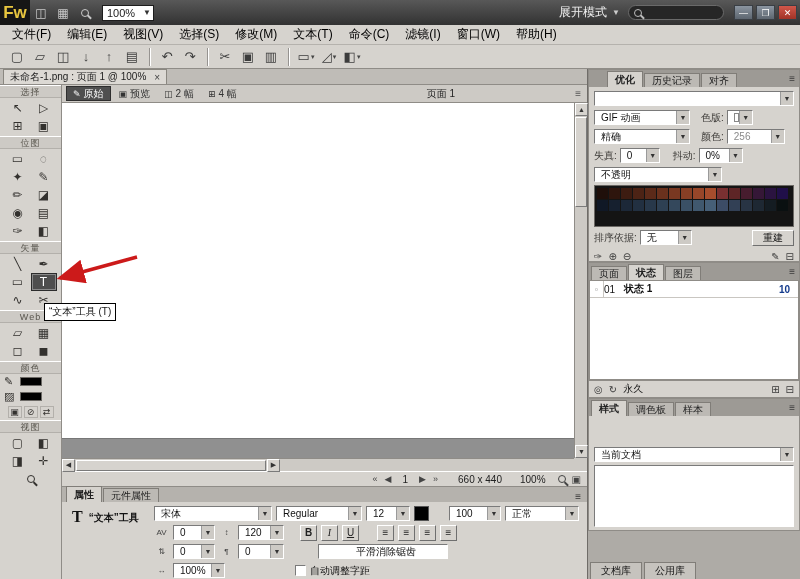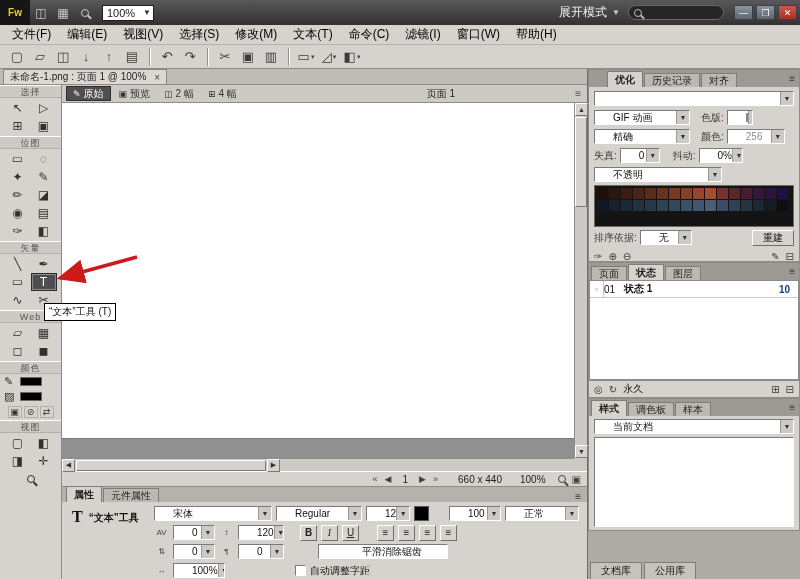--- a/index.html
+++ b/index.html
@@ -2,21 +2,21 @@
 <html><head>
 <meta charset="utf-8">
 <style>
   *{margin:0;padding:0;box-sizing:border-box;font-family:"Liberation Sans","DejaVu Sans",sans-serif;}
   html,body{width:800px;height:579px;overflow:hidden;}
   body{background:#d6d3ce;font-size:12px;color:#111;}
   .app{position:relative;width:800px;height:579px;display:flex;flex-direction:column;}
 
   
   .titlebar{height:25px;background:linear-gradient(#585858,#323232);display:flex;align-items:center;color:#ddd;flex:0 0 25px;}
-  .fw-logo{width:30px;height:25px;background:#161616;color:#e8c63f;font-weight:bold;font-size:10px;display:flex;align-items:center;justify-content:center;}
+  .fw-logo{width:30px;height:25px;background:#161616;color:#e8c63f;font-weight:bold;font-size:17px;display:flex;align-items:center;justify-content:center;}
   .tbar-icon{width:22px;text-align:center;color:#c8c8c8;font-size:12px;cursor:default;}
   .zoom-select{background:#fff;color:#222;border:1px solid #1d1d1d;height:16px;font-size:11px;display:flex;align-items:center;padding:0 2px 0 4px;margin-left:6px;min-width:52px;}
   .zoom-select .dd{margin-left:auto;font-size:8px;color:#333;padding-left:4px;}
   .tb-right{margin-left:auto;display:flex;align-items:center;}
   .expand-mode{font-size:12px;color:#eee;display:flex;align-items:center;padding:0 8px;}
   .expand-mode .dd{font-size:8px;margin-left:5px;color:#ccc;}
   .search-pill{width:96px;height:15px;background:#262626;border:1px solid #6a6a6a;border-radius:8px;display:flex;align-items:center;padding:0 5px;margin-right:10px;}
   .search-pill input{background:transparent;border:none;outline:none;color:#ddd;font-size:10px;width:70px;margin-left:4px;}
   .winbtn{width:19px;height:15px;margin-right:3px;display:flex;align-items:center;justify-content:center;font-size:9px;color:#fff;background:linear-gradient(#8b95a0,#5d6670);border:1px solid #3a3f45;}
   .winbtn.close{background:linear-gradient(#d0574a,#a23327);}
@@ -81,40 +81,40 @@
   
   .props{height:93px;border-top:1px solid #8f8c87;background:#d6d3ce;display:flex;flex-direction:column;flex:0 0 93px;}
   .props-tabrow{height:15px;background:#b5b2ad;display:flex;align-items:flex-end;padding-left:4px;}
   .props-content{flex:1;display:flex;padding:2px 4px 0 6px;}
   .props-left{width:86px;display:flex;align-items:flex-start;padding-top:4px;}
   .props-T{font-size:16px;font-weight:bold;font-family:"Liberation Serif",serif;margin:0 6px 0 4px;}
   .props-toollabel{font-size:10px;font-weight:bold;margin-top:3px;}
   .props-rows{flex:1;display:flex;flex-direction:column;}
   .prow{height:19px;display:flex;align-items:center;gap:4px;}
   .picon{font-size:8px;color:#444;width:15px;text-align:center;}
-  .combo{display:flex;align-items:center;height:15px;background:#fff;border:1px solid;border-color:#7a7a7a #fff #fff #7a7a7a;font-size:10px;padding-left:18px;position:relative;overflow:hidden;white-space:nowrap;}
+  .combo{display:flex;align-items:center;height:15px;background:#fff;border:1px solid;border-color:#7a7a7a #fff #fff #7a7a7a;font-size:10px;padding-left:6px;position:relative;overflow:hidden;white-space:nowrap;}
   .combo .arr{margin-left:auto;width:13px;height:100%;background:#cdcac5;border-left:1px solid #9a9a9a;display:flex;align-items:center;justify-content:center;font-size:7px;color:#333;flex:0 0 13px;}
   .combo.gray{color:#8a8a8a;}
   .swatch-box{width:15px;height:15px;border:1px solid #555;}
   .sbtn{width:17px;height:16px;display:flex;align-items:center;justify-content:center;font-size:10px;background:#d6d3ce;border:1px solid;border-color:#fff #6f6f6f #6f6f6f #fff;color:#222;}
   .sbtn.i{font-style:italic;font-family:"Liberation Serif",serif;}
   .sbtn.u{text-decoration:underline;}
   .checkbox{width:11px;height:11px;background:#fff;border:1px solid;border-color:#7a7a7a #fff #fff #7a7a7a;}
   .chk-label{font-size:10px;}
 
   
   .right-col{width:213px;background:#aeaba6;border-left:1px solid #6f6c68;display:flex;flex-direction:column;flex:0 0 213px;}
   .pgroup{background:#d6d3ce;border:1px solid #8f8c87;display:flex;flex-direction:column;overflow:hidden;}
   .ptabs{height:17px;background:#9d9a95;display:flex;align-items:flex-end;padding-left:2px;flex:0 0 17px;}
   .ptab{height:14px;background:#bcb9b4;border:1px solid #807d78;border-bottom:none;font-size:10px;padding:0 7px;display:flex;align-items:center;margin-right:1px;color:#222;}
   .ptab.active{background:#d6d3ce;height:16px;font-weight:bold;}
   .ptabs .pmenu{margin-left:auto;margin-right:4px;font-size:10px;color:#3a3a3a;align-self:center;}
   .pg-optimize{height:193px;flex:0 0 193px;}
   .pg-states{height:136px;flex:0 0 136px;}
-  .pg-styles{flex:1;}
+  .pg-styles{flex:1;gap:28px;}
   .opt-body{flex:1;padding:3px 5px;display:flex;flex-direction:column;gap:2px;}
   .orow{display:flex;align-items:center;gap:3px;height:17px;}
   .olabel{font-size:10px;color:#3d3b38;}
   .color-table{background:#141414;border:1px solid #6b6864;height:42px;display:flex;flex-wrap:wrap;align-content:flex-start;gap:1px;padding:2px;}
   .swatch{width:11px;height:11px;}
   .rebuild-btn{height:16px;padding:0 10px;font-size:10px;background:#d6d3ce;border:1px solid;border-color:#fff #6f6f6f #6f6f6f #fff;display:flex;align-items:center;margin-left:auto;}
   .opt-footer{display:flex;align-items:center;height:16px;}
   .mini-icon{font-size:10px;color:#3a3a3a;margin-right:6px;}
   .opt-footer .rightset{margin-left:auto;display:flex;}
   .opt-footer .rightset .mini-icon{margin:0 0 0 6px;}

